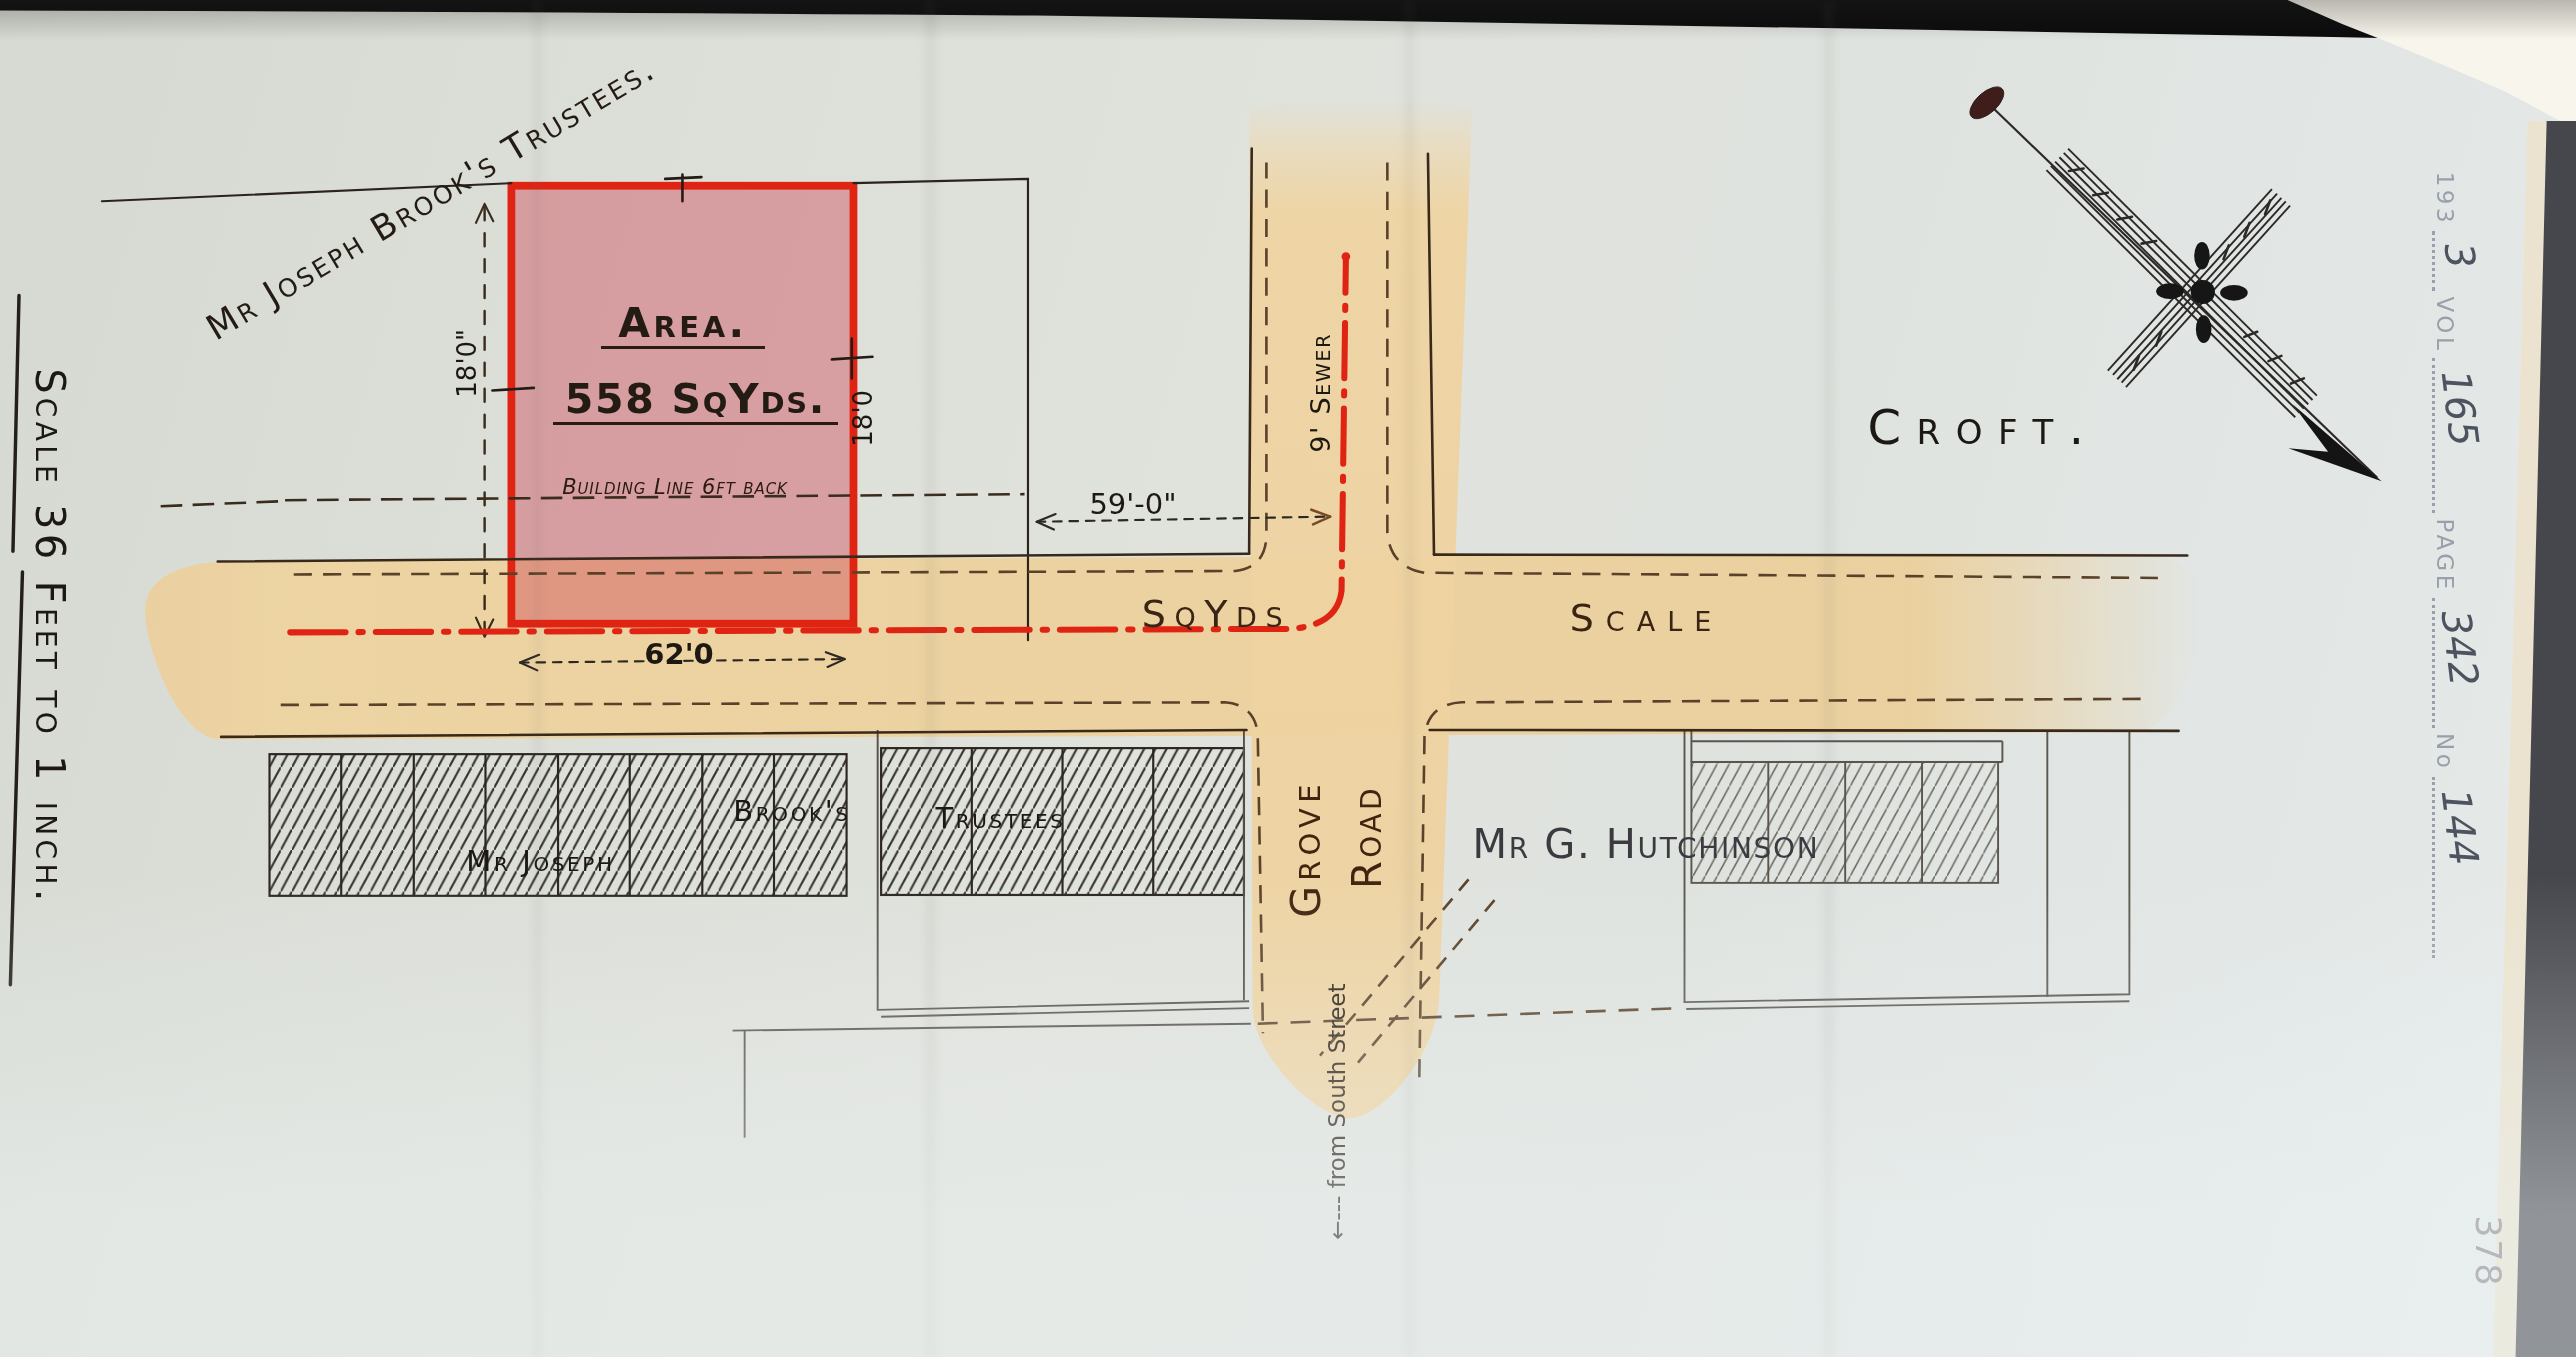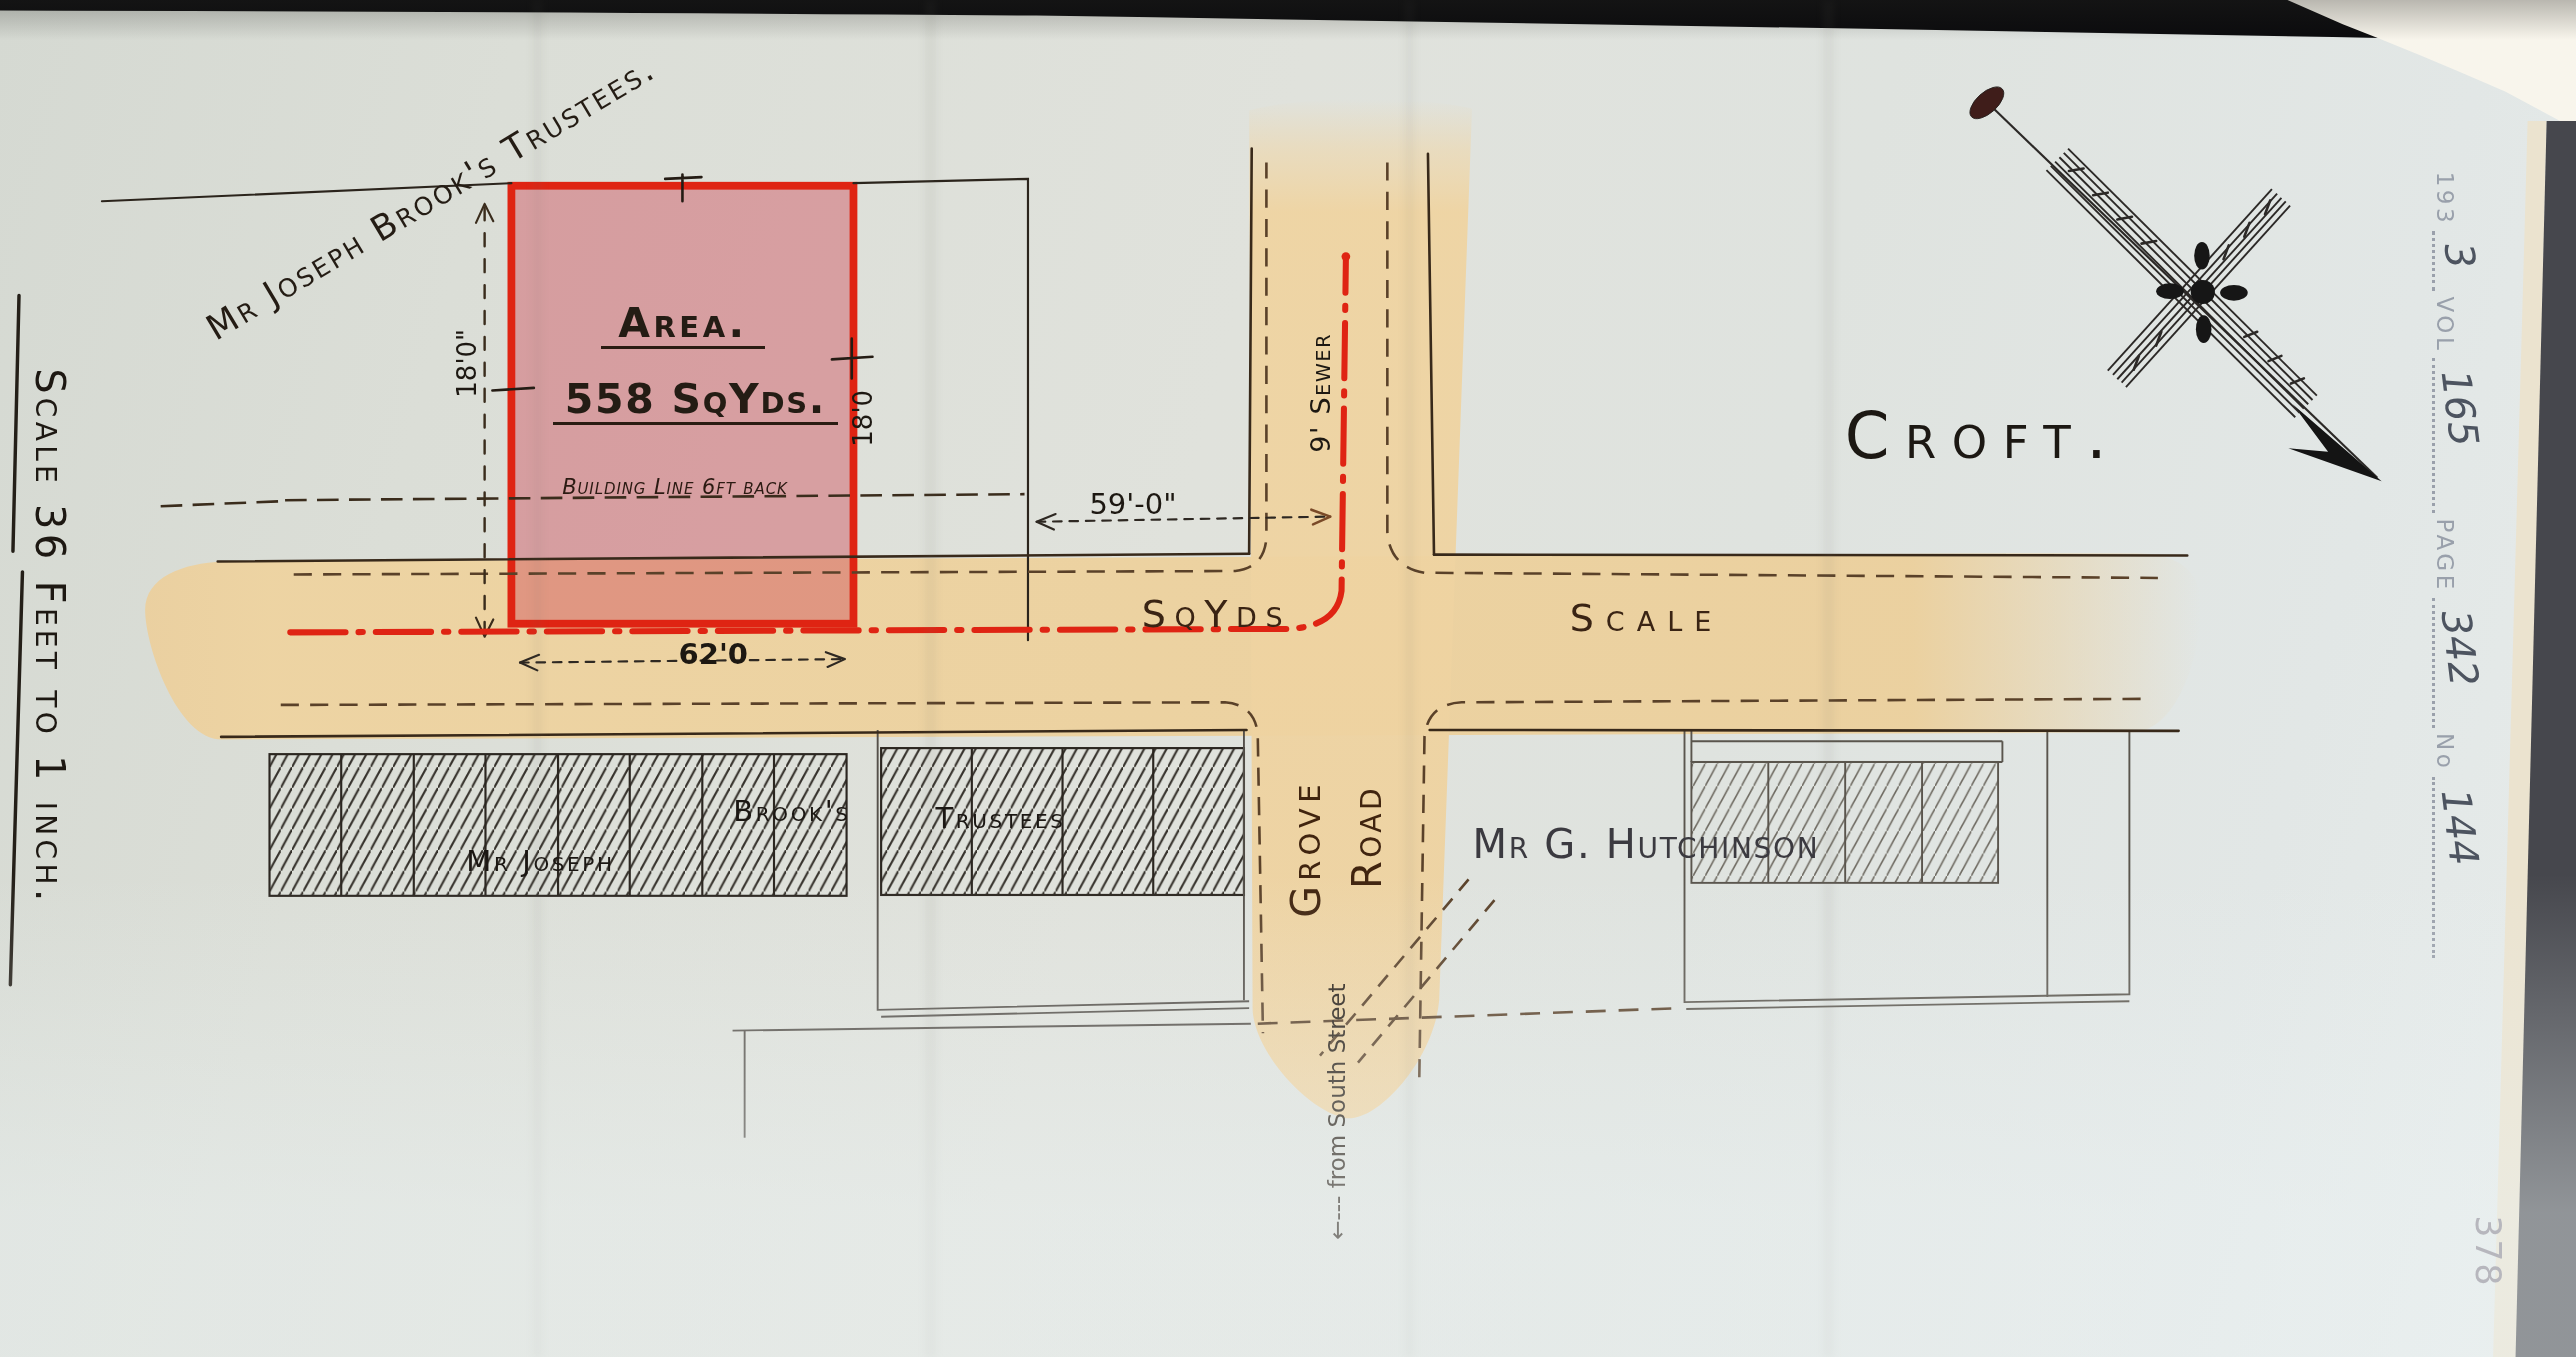--- a/index.html
+++ b/index.html
@@ -189,34 +189,34 @@
 
     <div class="lbl sc" style="left:-330px;top:615px;width:760px;font-size:40px;letter-spacing:4.3px;transform:rotate(90deg);color:#1d1812;">Scale 36 Feet to 1 inch.</div>
 
     <div class="lbl sc" style="left:77px;top:179px;width:708px;font-size:35px;letter-spacing:2.6px;transform:rotate(-31deg);">Mr Joseph Brook's Trustees.</div>
 
     <div class="lbl sc u" style="left:601px;top:301px;width:164px;font-size:41px;letter-spacing:3.5px;font-weight:600;">Area.</div>
     <div class="lbl sc u" style="left:553px;top:361px;width:285px;font-size:41px;letter-spacing:1.7px;font-weight:600;margin-top:16px;">558 SqYds.</div>
 
     <div class="lbl sc" style="left:485px;top:476px;width:380px;font-size:21px;letter-spacing:0.9px;color:#2b1a12;font-style:italic;">Building Line 6ft back</div>
 
-    <div class="lbl sc" style="left:1802px;top:401px;width:363px;font-size:64px;letter-spacing:15.5px;color:#1c1813;">Croft.</div>
+    <div class="lbl sc" style="left:1802px;top:401px;width:363px;font-size:48px;letter-spacing:15.5px;color:#1c1813;">Croft.</div>
 
     <div class="lbl sc" style="left:1074px;top:594px;width:285px;font-size:38px;letter-spacing:8.6px;color:#3a2414;">SqYds</div>
     <div class="lbl sc" style="left:1491px;top:598px;width:311px;font-size:38px;letter-spacing:12px;color:#3a2414;">Scale</div>
 
     <div class="lbl sc" style="left:1194px;top:826px;width:225px;font-size:41px;letter-spacing:5.2px;transform:rotate(-90deg);color:#40240f;">Grove</div>
     <div class="lbl sc" style="left:1272px;top:815px;width:190px;font-size:40px;letter-spacing:3.5px;transform:rotate(-90deg);color:#40240f;">Road</div>
 
     <div class="lbl sc" style="left:1226px;top:378px;width:190px;font-size:27px;letter-spacing:1.7px;transform:rotate(-90deg);color:#1d1812;">9' Sewer</div>
 
     <div class="lbl" style="left:1191px;top:1099px;width:294px;font-size:23px;transform:rotate(-90deg);color:#2a2118;">←--- from South Street</div>
 
     <div class="lbl" style="left:1038px;top:489px;width:190px;font-size:29px;color:#1d1812;">59'-0"</div>
-    <div class="lbl" style="left:610px;top:639px;width:138px;font-size:29px;font-weight:600;color:#1d1812;text-align:right;">62'0</div>
+    <div class="lbl" style="left:610px;top:639px;width:138px;font-size:29px;font-weight:600;color:#1d1812;">62'0</div>
     <div class="lbl" style="left:407px;top:349px;width:121px;font-size:26px;transform:rotate(-90deg);color:#1d1812;">18'0"</div>
     <div class="lbl" style="left:803px;top:404px;width:121px;font-size:26px;transform:rotate(-90deg);color:#1d1812;">18'0</div>
 
     <div class="lbl sc" style="left:428px;top:846px;width:225px;font-size:29px;letter-spacing:2.6px;color:#1b1713;">Mr Joseph</div>
     <div class="lbl sc" style="left:697px;top:796px;width:190px;font-size:29px;letter-spacing:2.6px;color:#1b1713;">Brook's</div>
     <div class="lbl sc" style="left:888px;top:803px;width:225px;font-size:29px;letter-spacing:2.6px;color:#1b1713;">Trustees</div>
 
     <div class="lbl sc" style="left:1456px;top:822px;width:380px;font-size:40px;letter-spacing:1.7px;color:#3b3a40;">Mr G. Hutchinson</div>
 
     <div class="stamp-row" style="left:1957px;top:536px;width:1002px;height:52px;">

